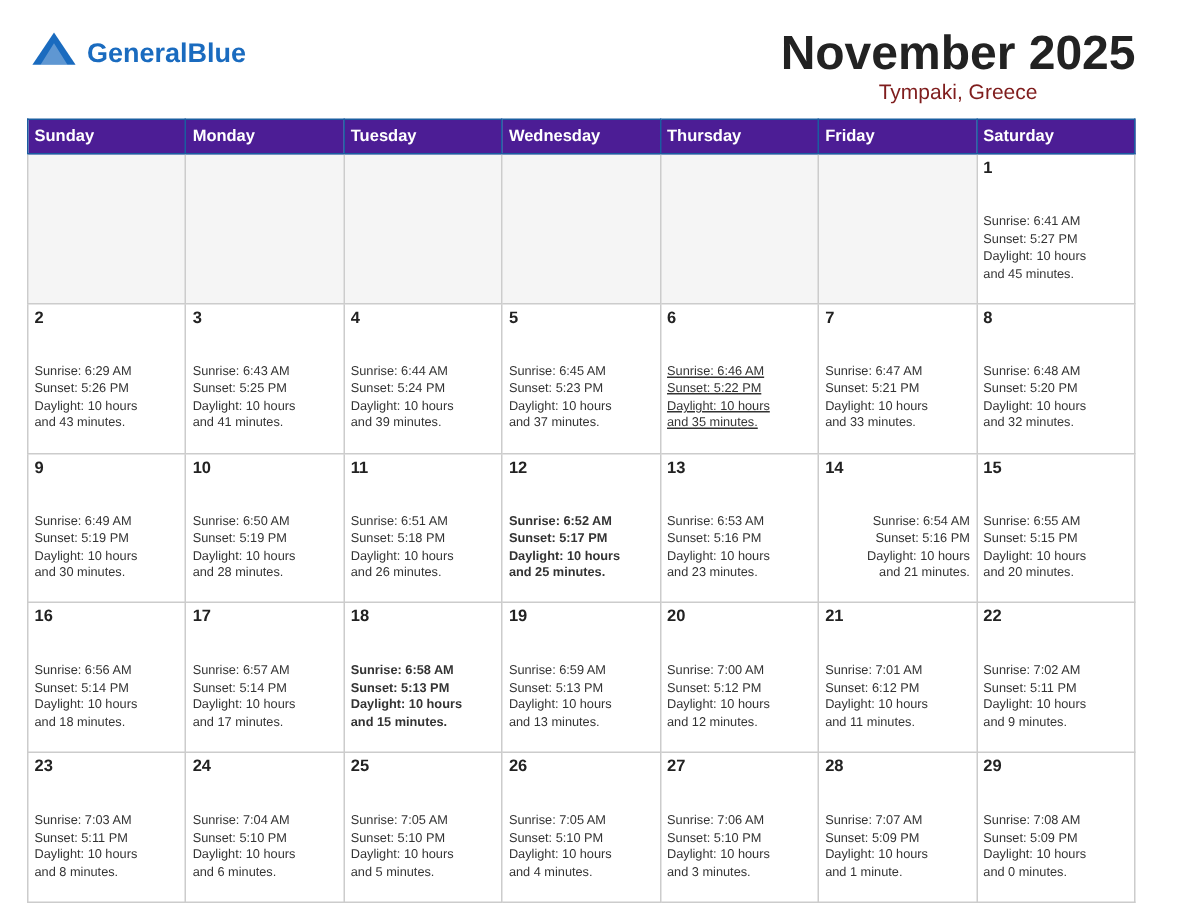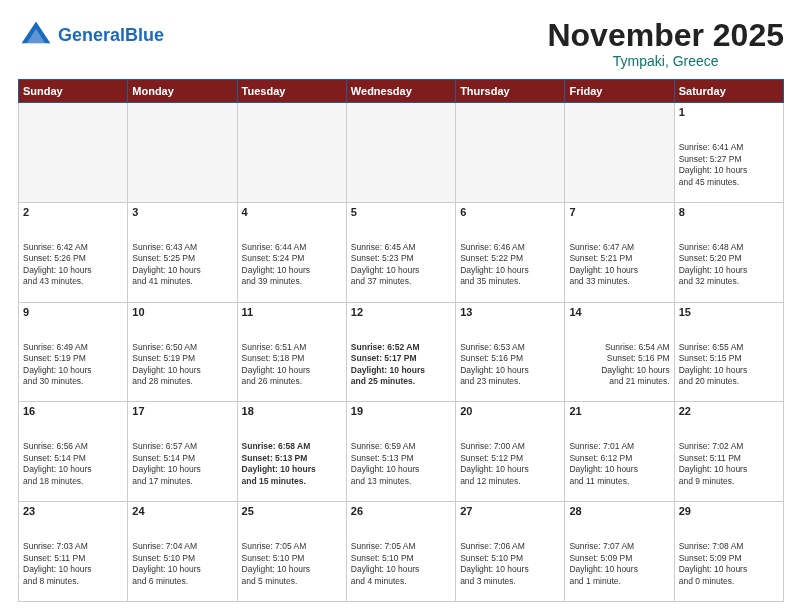--- a/index.html
+++ b/index.html
@@ -6,21 +6,21 @@
     body {
       width: 792px;
       height: 612px;
       font-family: Arial, sans-serif;
       background: #fff;
       overflow: hidden;
     }
     .page {
       width: 792px;
       height: 612px;
-      padding: 18px 8px 10px 18px;
+      padding: 18px 35px 10px 18px;
       display: flex;
       flex-direction: column;
     }
     .header {
       display: flex;
       justify-content: space-between;
       align-items: flex-start;
       margin-bottom: 10px;
     }
     .logo {
@@ -45,31 +45,31 @@
       text-align: center;
     }
     .month-title {
       font-size: 32px;
       font-weight: bold;
       color: #222;
       line-height: 1.1;
     }
     .location {
       font-size: 14px;
-      color: #0f766e;
+      color: #7f1d1d;
     }
     .calendar {
       flex: 1;
       border: 1px solid #ccc;
       border-collapse: collapse;
       width: 100%;
       table-layout: fixed;
     }
     .calendar th {
-      background: #7f1d1d;
+      background: #4c1d95;
       color: #fff;
       font-size: 11px;
       font-weight: bold;
       padding: 5px 4px;
       border: 1px solid #1a5da0;
       text-align: left;
     }
     .calendar td {
       border: 1px solid #ccc;
       vertical-align: top;
@@ -143,21 +143,21 @@
             <span class="day-num">1</span>
             <div class="day-info" style="white-space: pre-line;">Sunrise: 6:41 AM
 Sunset: 5:27 PM
 Daylight: 10 hours
 and 45 minutes.</div>
           </td>
         </tr>
         <tr>
           <td>
             <span class="day-num">2</span>
-            <div class="day-info" style="white-space: pre-line;">Sunrise: 6:42 AM
+            <div class="day-info" style="white-space: pre-line;">Sunrise: 6:29 AM
 Sunset: 5:26 PM
 Daylight: 10 hours
 and 43 minutes.</div>
           </td>
           <td>
             <span class="day-num">3</span>
             <div class="day-info" style="white-space: pre-line;">Sunrise: 6:43 AM
 Sunset: 5:25 PM
 Daylight: 10 hours
 and 41 minutes.</div>
@@ -171,21 +171,21 @@
           </td>
           <td>
             <span class="day-num">5</span>
             <div class="day-info" style="white-space: pre-line;">Sunrise: 6:45 AM
 Sunset: 5:23 PM
 Daylight: 10 hours
 and 37 minutes.</div>
           </td>
           <td>
             <span class="day-num">6</span>
-            <div class="day-info" style="white-space: pre-line;">Sunrise: 6:46 AM
+            <div class="day-info" style="white-space: pre-line; text-decoration: underline;">Sunrise: 6:46 AM
 Sunset: 5:22 PM
 Daylight: 10 hours
 and 35 minutes.</div>
           </td>
           <td>
             <span class="day-num">7</span>
             <div class="day-info" style="white-space: pre-line;">Sunrise: 6:47 AM
 Sunset: 5:21 PM
 Daylight: 10 hours
 and 33 minutes.</div>

